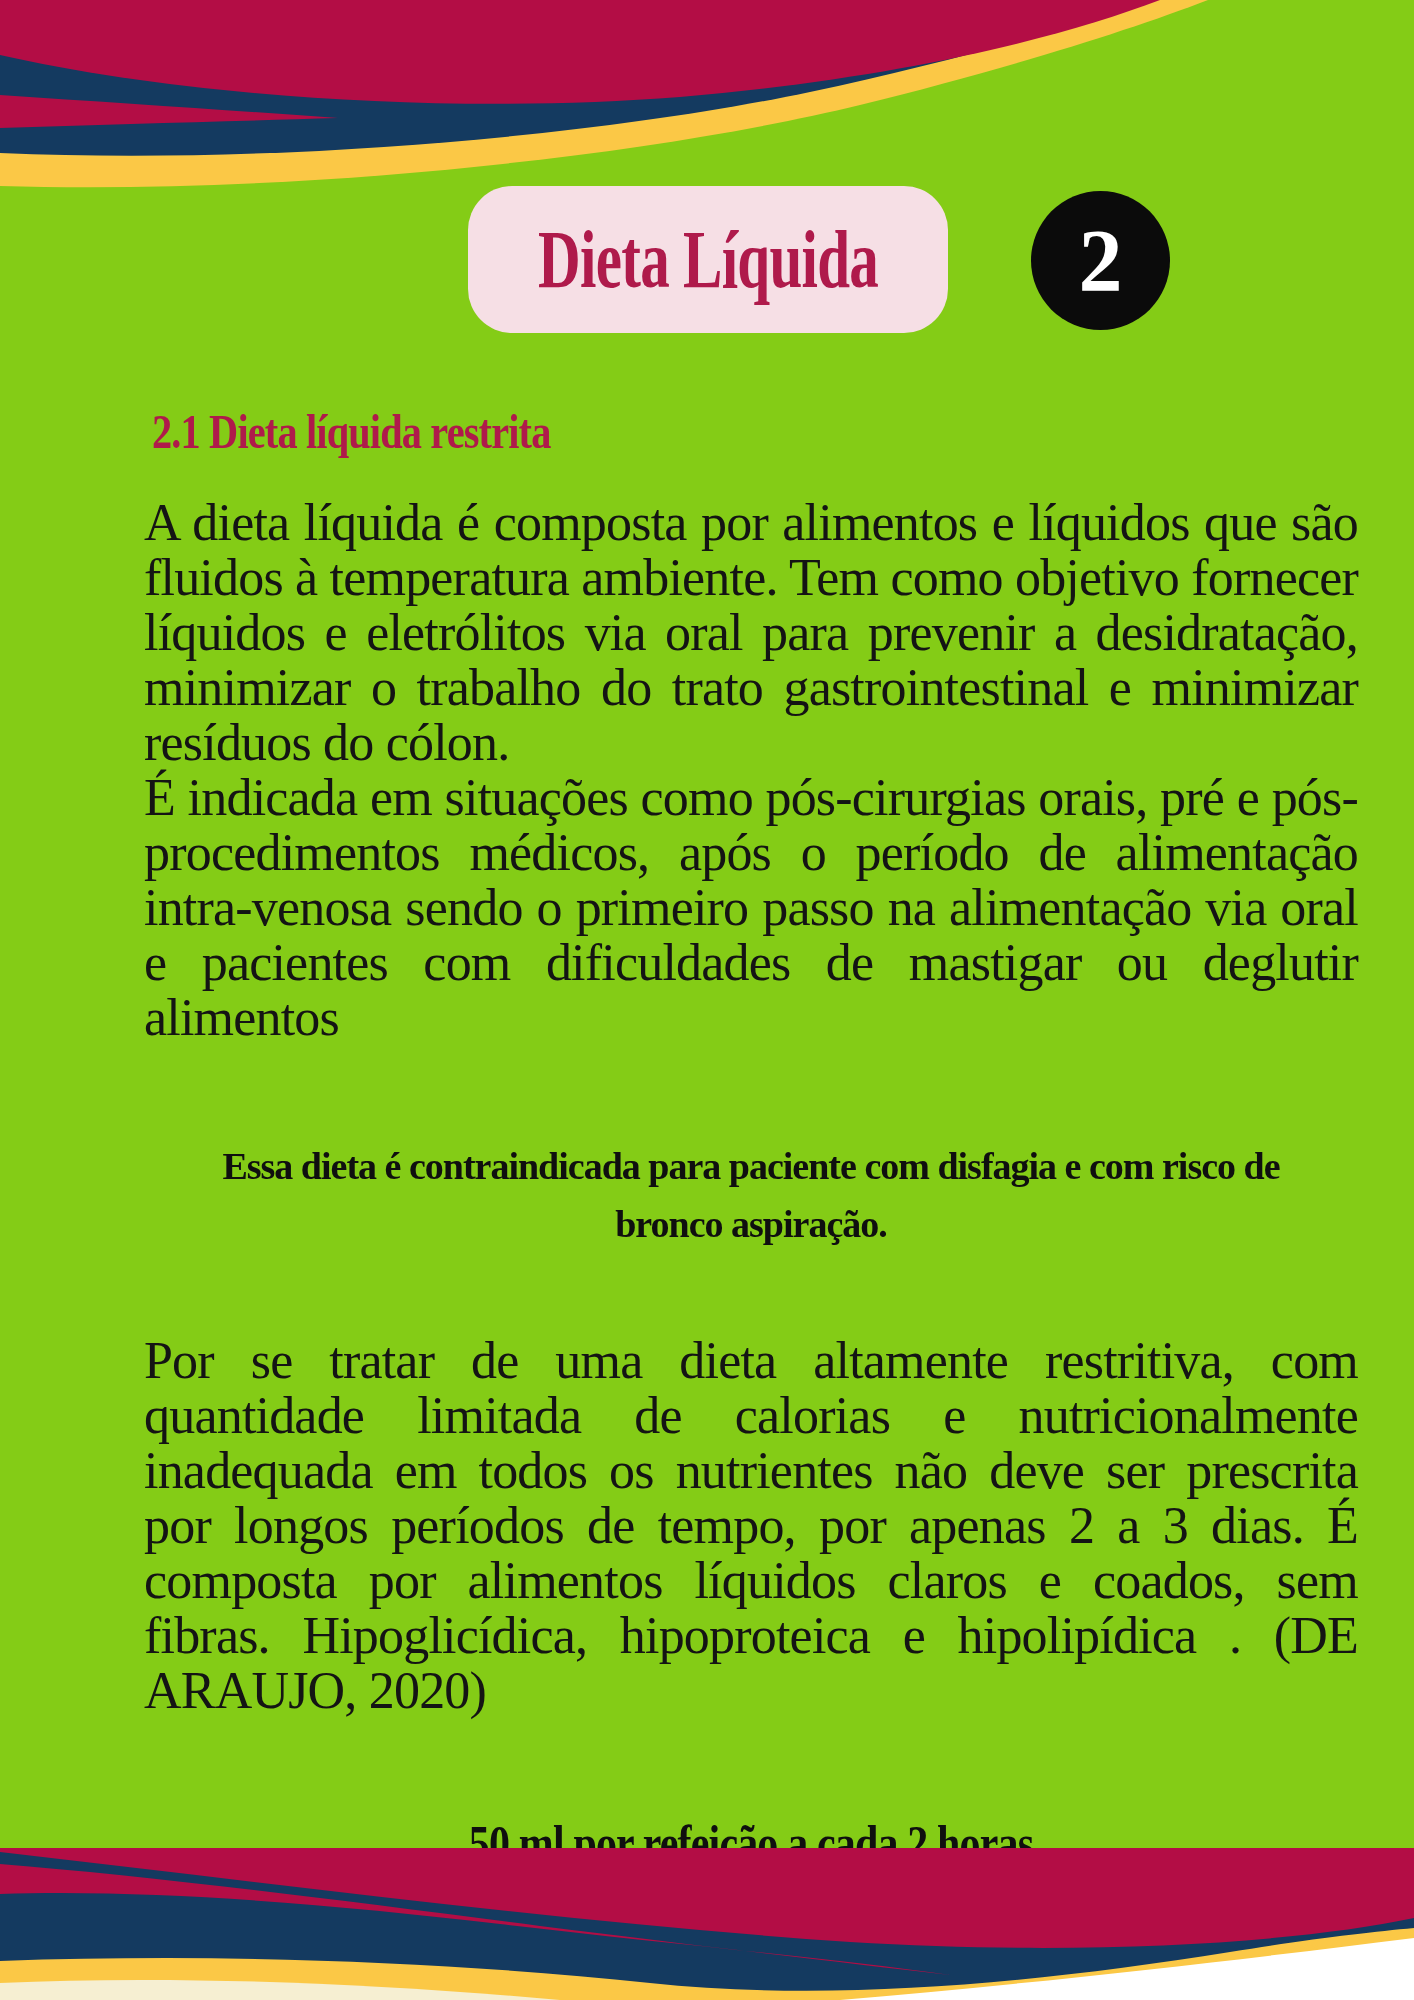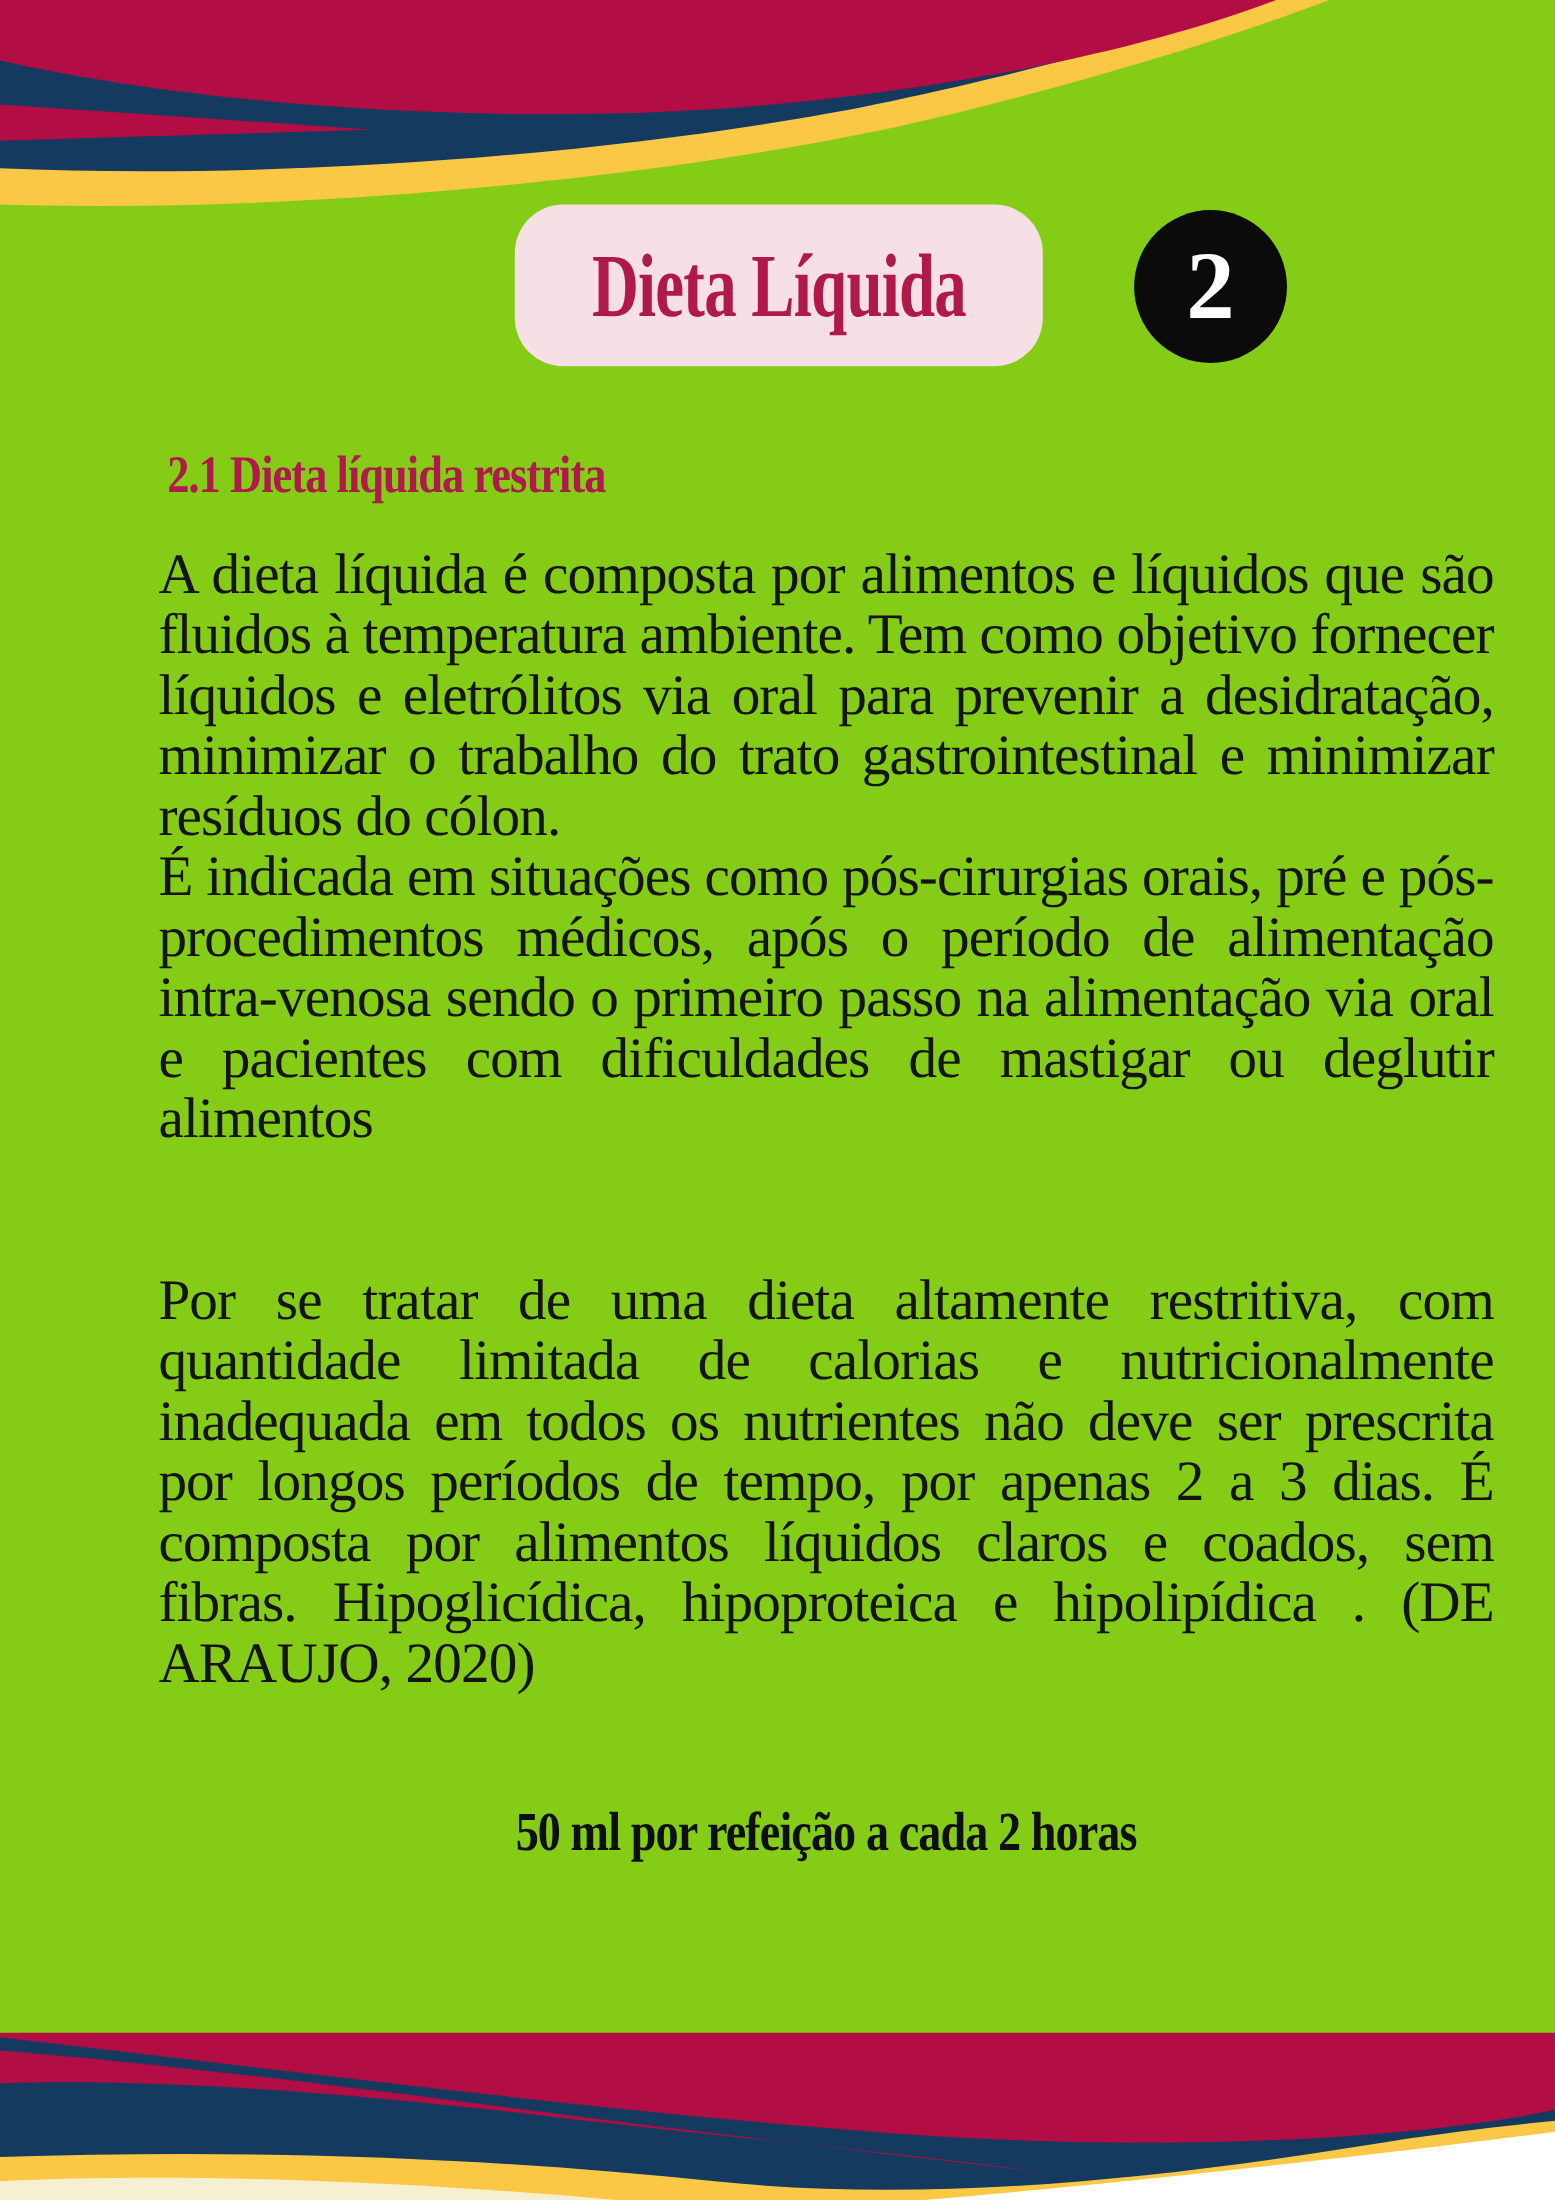--- a/index.html
+++ b/index.html
@@ -69,21 +69,21 @@
   }
   p.body-par{
     margin:0;
     font-size:52px;
     line-height:55px;
     letter-spacing:-0.8px;
     text-align:justify;
     color:#141414;
   }
   p.par-2{}
-  p.par-3{margin-top:110px;}
+  p.par-3{margin-top:80px;}
   .callout{
     margin:92px auto 0 auto;
     max-width:1100px;
     font-size:38px;
     line-height:58px;
     font-weight:bold;
     letter-spacing:-1px;
     text-align:center;
     color:#0F0F0F;
   }
@@ -121,20 +121,21 @@
     <span>2</span>
   </div>
 
   <main class="content">
     <h2 class="section-heading">2.1 Dieta líquida restrita</h2>
 
     <p class="body-par par-1">A dieta líquida é composta por alimentos e líquidos que são fluidos à temperatura ambiente. Tem como objetivo fornecer líquidos e eletrólitos via oral para prevenir a desidratação, minimizar o trabalho do trato gastrointestinal e minimizar resíduos do cólon.</p>
 
     <p class="body-par par-2">É indicada em situações como pós-cirurgias orais, pré e pós-procedimentos médicos, após o período de alimentação intra-venosa sendo o primeiro passo na alimentação via oral e pacientes com dificuldades de mastigar ou deglutir alimentos</p>
 
+    <div class="callout">Essa dieta é contraindicada para paciente com disfagia e com risco de bronco aspiração.</div>
 
     <p class="body-par par-3">Por se tratar de uma dieta altamente restritiva, com quantidade limitada de calorias e nutricionalmente inadequada em todos os nutrientes não deve ser prescrita por longos períodos de tempo, por apenas 2 a 3 dias. É composta por alimentos líquidos claros e coados, sem fibras. Hipoglicídica, hipoproteica e hipolipídica . (DE ARAUJO, 2020)</p>
 
     <div class="dosage">
       <span class="squeeze">50 ml por refeição a cada 2 horas</span>
     </div>
   </main>
 
   <svg class="deco deco-bottom" viewBox="0 0 1414 156" preserveAspectRatio="none" aria-hidden="true">
     <path fill="#B30D45" d="M0,4 L1414,4 L1414,156 L0,156 Z"></path>

